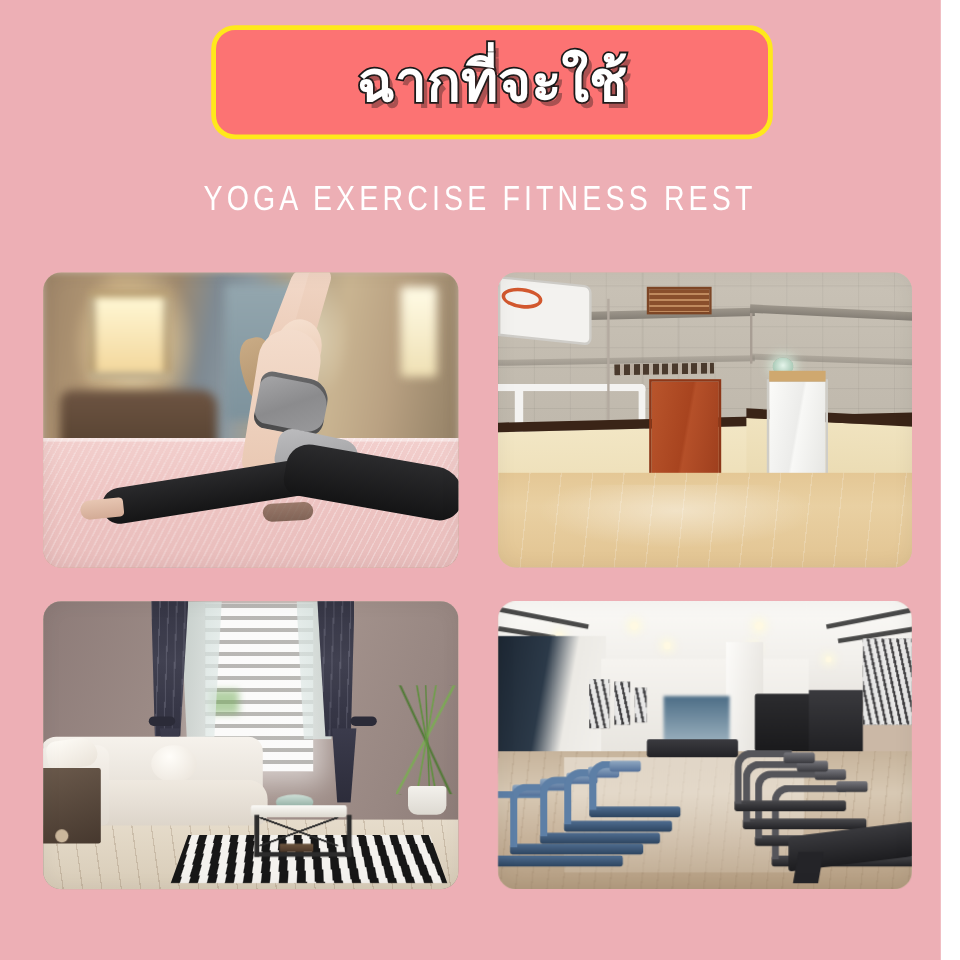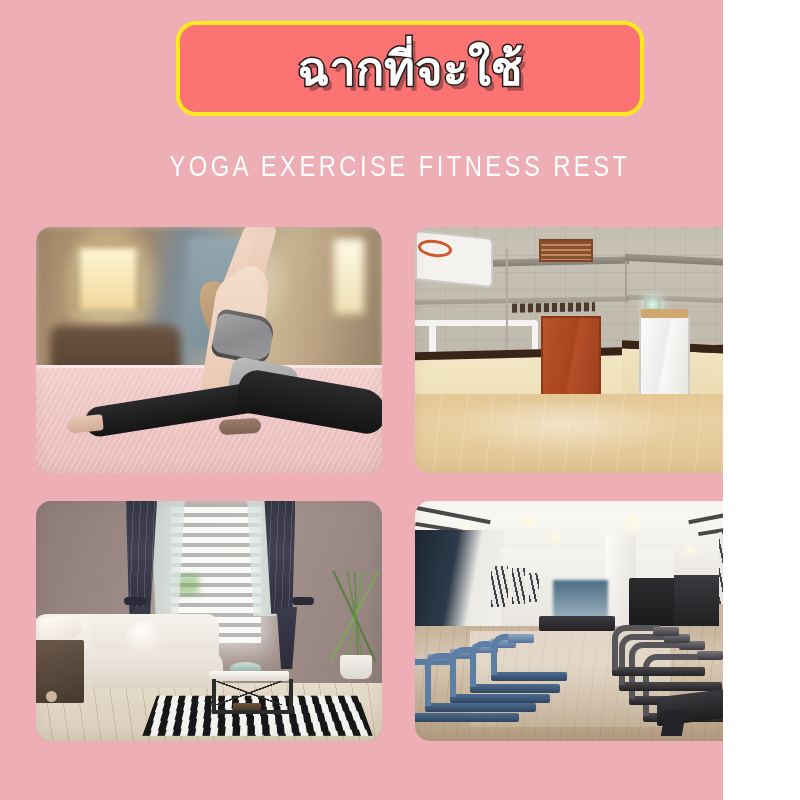--- a/index.html
+++ b/index.html
@@ -8,21 +8,21 @@
   }
   body {
     width: 800px;
     height: 800px;
     overflow: hidden;
     font-family: "Liberation Sans", sans-serif;
   }
 
   #page {
     position: relative;
-    width: 723px;
+    width: 784px;
     height: 800px;
     background: #edafb5;
     overflow: hidden;
   }
 
   
   #title-banner {
     position: absolute;
     left: 176px;
     top: 21px;

